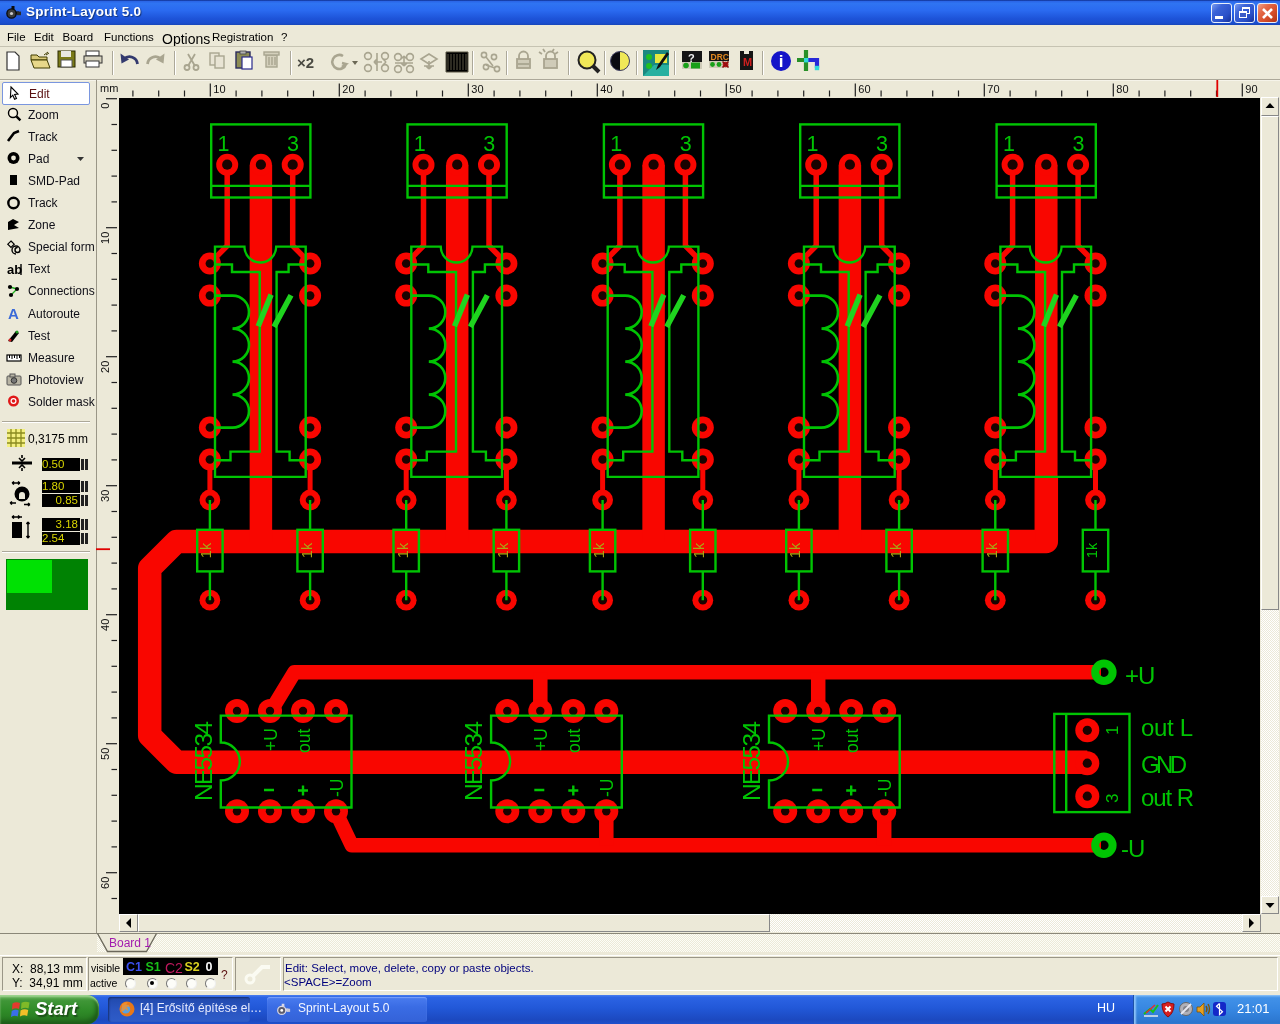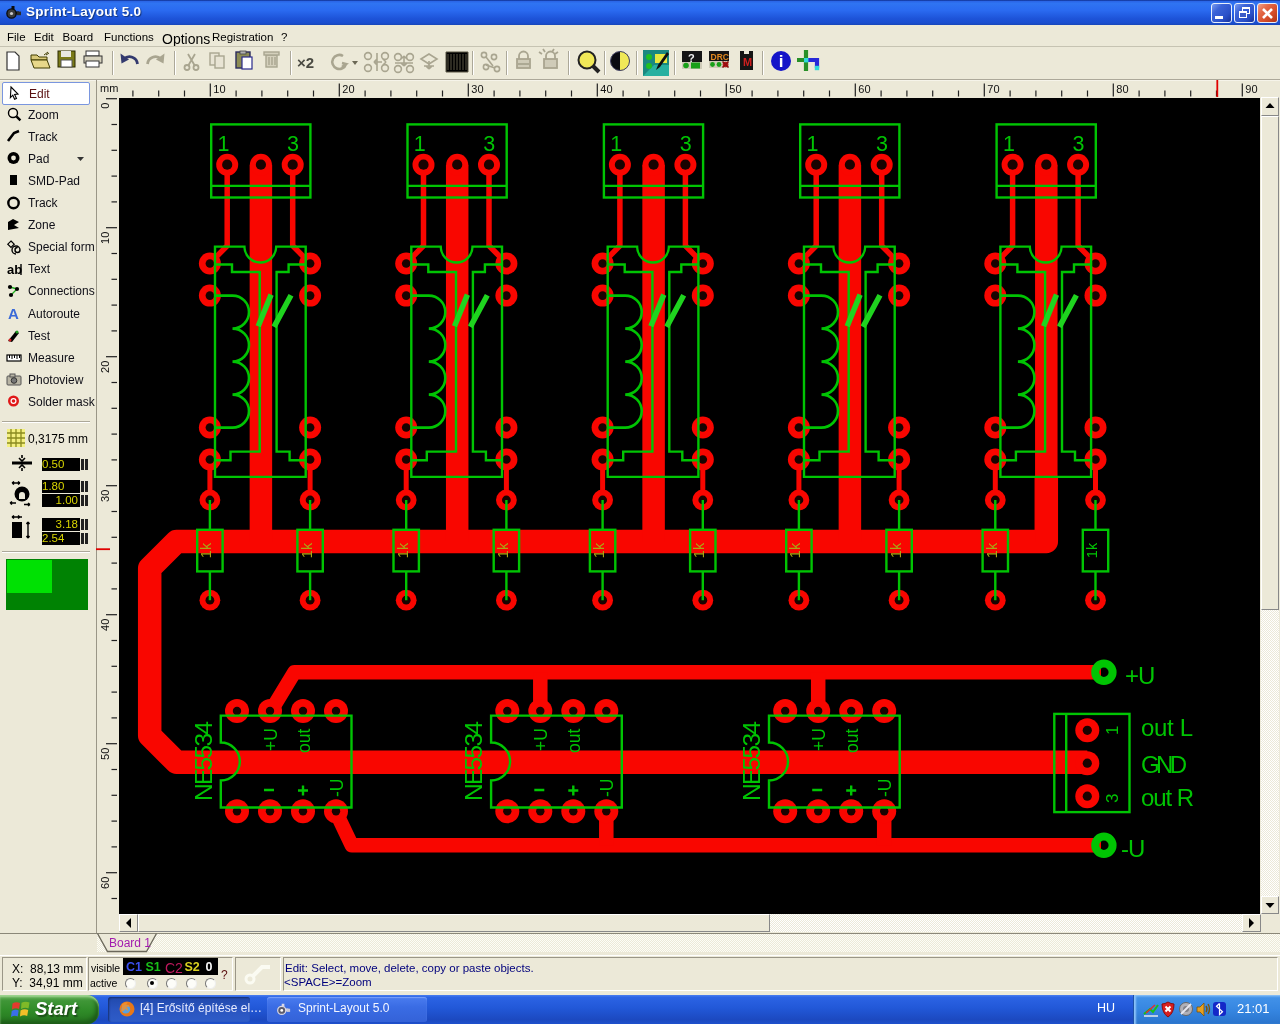--- a/index.html
+++ b/index.html
@@ -538,21 +538,21 @@
       <rect width="18" height="18" fill="#f4f080"></rect>
       <path d="M4,0 v18 M9,0 v18 M14,0 v18 M0,4 h18 M0,9 h18 M0,14 h18" stroke="#8a8a20" stroke-width="1.3"></path>
     </svg>
     <span style="position:absolute;left:28px;top:432px;font-size:12px;color:#000">0,3175 mm</span>
     <div style="position:absolute;left:42px;top:457.5px;width:36px;height:13px;background:#000;color:#d8d400;font-size:11.5px;padding-right:2px;line-height:13px">0.50</div>
     <div style="position:absolute;left:81px;top:458.5px;width:3px;height:11px;background:#222"></div>
     <div style="position:absolute;left:85px;top:458.5px;width:3px;height:11px;background:#222"></div>
     <div style="position:absolute;left:42px;top:479.5px;width:36px;height:13px;background:#000;color:#d8d400;font-size:11.5px;padding-right:2px;line-height:13px">1.80</div>
     <div style="position:absolute;left:81px;top:480.5px;width:3px;height:11px;background:#222"></div>
     <div style="position:absolute;left:85px;top:480.5px;width:3px;height:11px;background:#222"></div>
-    <div style="position:absolute;left:42px;top:493.5px;width:36px;height:13px;background:#000;color:#d8d400;font-size:11.5px;text-align:right;padding-right:2px;line-height:13px">1.00</div>
+    <div style="position:absolute;left:42px;top:493.5px;width:36px;height:13px;background:#000;color:#d8d400;font-size:11.5px;text-align:right;padding-right:2px;line-height:13px">0.85</div>
     <div style="position:absolute;left:81px;top:494.5px;width:3px;height:11px;background:#222"></div>
     <div style="position:absolute;left:85px;top:494.5px;width:3px;height:11px;background:#222"></div>
     <div style="position:absolute;left:42px;top:517.5px;width:36px;height:13px;background:#000;color:#d8d400;font-size:11.5px;text-align:right;padding-right:2px;line-height:13px">3.18</div>
     <div style="position:absolute;left:81px;top:518.5px;width:3px;height:11px;background:#222"></div>
     <div style="position:absolute;left:85px;top:518.5px;width:3px;height:11px;background:#222"></div>
     <div style="position:absolute;left:42px;top:531.5px;width:36px;height:13px;background:#000;color:#d8d400;font-size:11.5px;text-align:left;padding-right:2px;line-height:13px">2.54</div>
     <div style="position:absolute;left:81px;top:532.5px;width:3px;height:11px;background:#222"></div>
     <div style="position:absolute;left:85px;top:532.5px;width:3px;height:11px;background:#222"></div>
     <svg style="position:absolute;left:10px;top:455px" width="24" height="16" viewBox="0 0 24 16">
       <path d="M2,8 h20" stroke="#000" stroke-width="3"></path>

